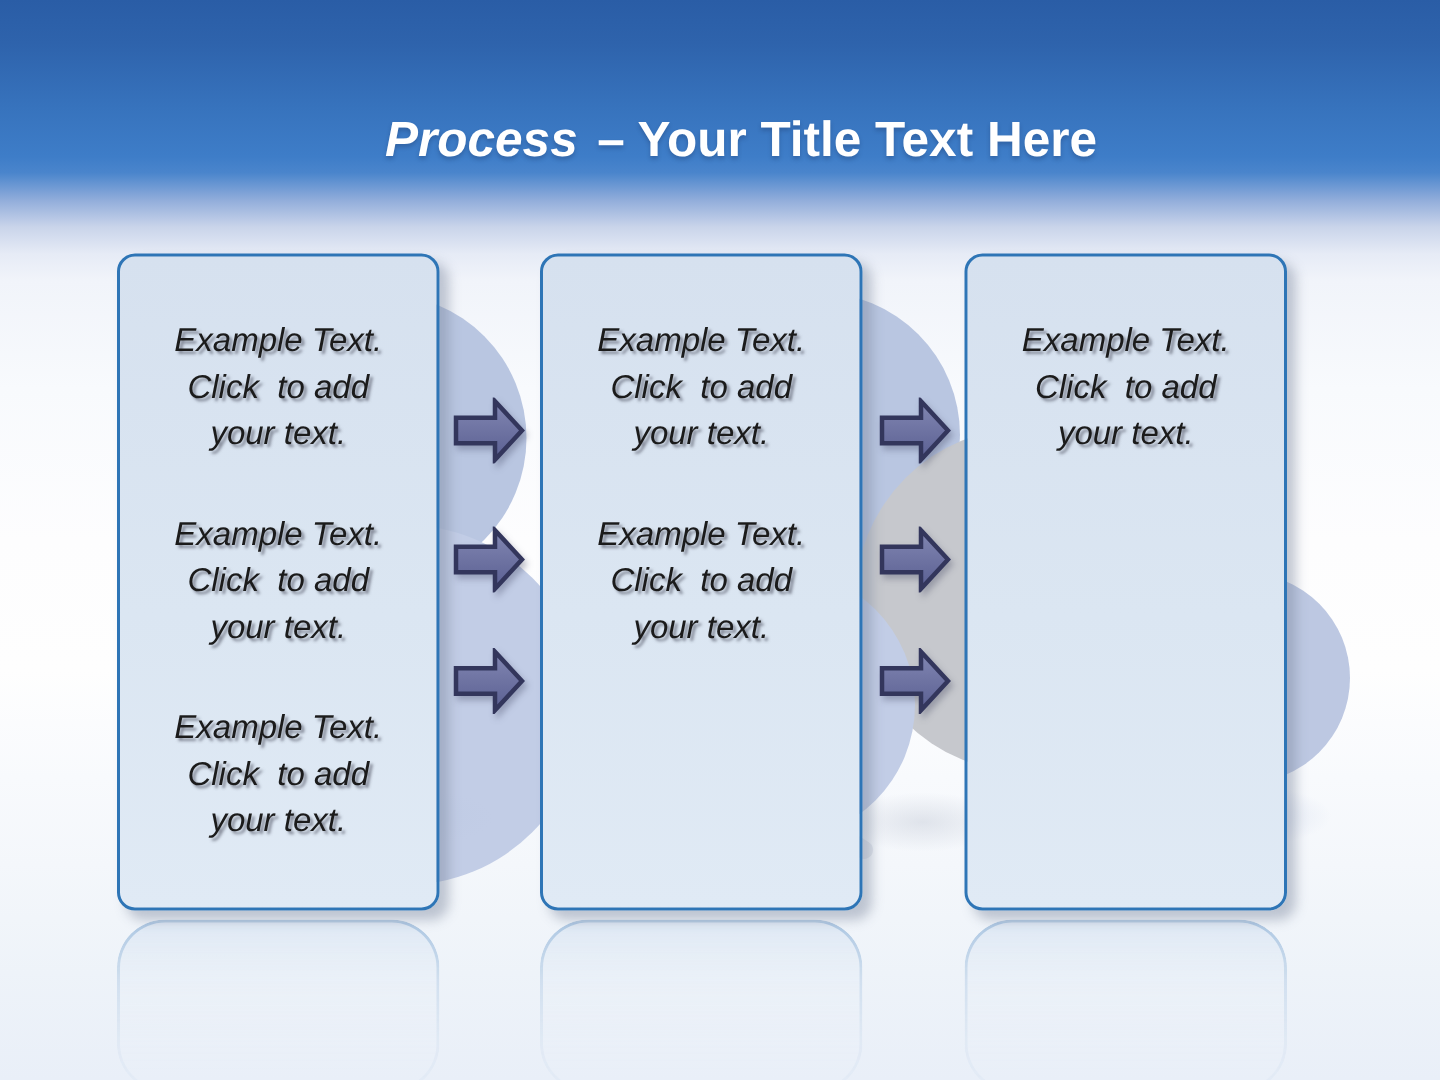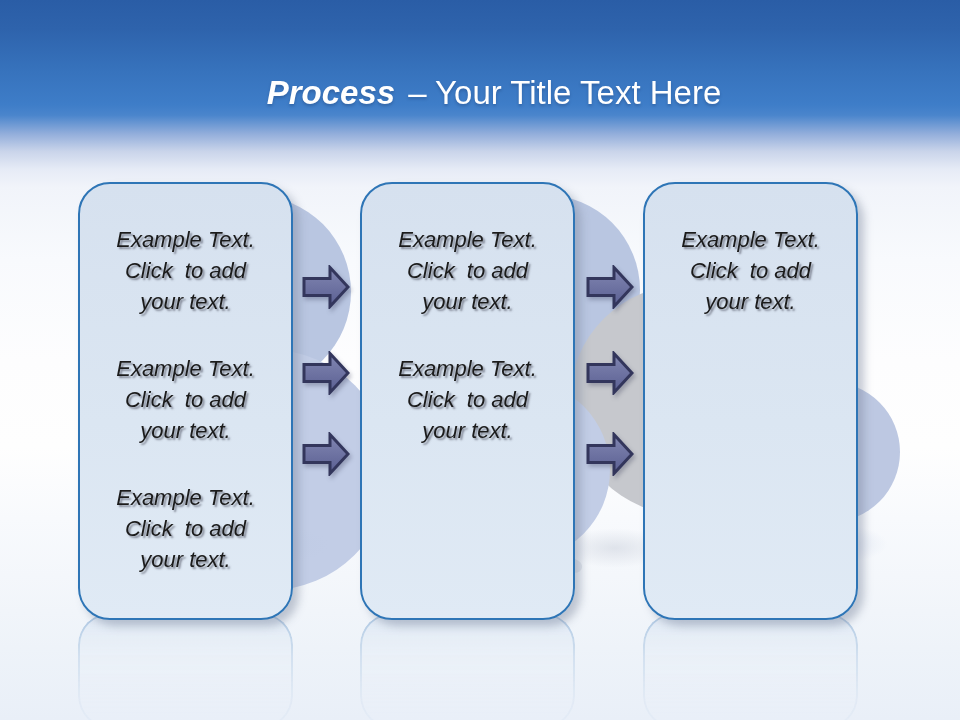--- a/index.html
+++ b/index.html
@@ -13,21 +13,21 @@
   }
   
   .title {
     position:absolute; top:50px; left:0; width:100%;
     text-align:center; transform:translateX(14px);
     color:#ffffff; font-size:33px; line-height:42px;
     text-shadow:0 2px 3px rgba(20,40,80,0.28);
     white-space:nowrap;
   }
   .title-bold { font-weight:700;font-style:italic; }
-  .title-rest { font-weight:400; margin-left:13px; }
+  .title-rest { font-weight:700; margin-left:13px; }
 
   
   .shape { position:absolute; border-radius:50%; }
   .sh-a { left:159px; top:196px; width:192px; height:192px; background:#b9c6e1; }
   .sh-b { left:150px; top:350px; width:240px; height:240px; background:#c2cde6; }
   .sh-c { left:450px; top:195px; width:190px; height:190px; background:#b9c6e1; }
   .sh-d { left:570px; top:285px; width:230px; height:230px; background:#c6c8cd; }
   .sh-e { left:430px; top:380px; width:180px; height:180px; background:#c2cde6; }
   .sh-f { left:760px; top:382px; width:140px; height:140px; background:#bdc8e2; }
   .shape-refl { position:absolute; border-radius:50%; }
@@ -35,23 +35,23 @@
           background:radial-gradient(ellipse at center, rgba(182,195,223,0.40), rgba(182,195,223,0) 70%); }
   .sr-b { left:200px; top:524px; width:130px; height:42px;
           background:radial-gradient(ellipse at center, rgba(185,198,224,0.30), rgba(185,198,224,0) 70%); }
   .sr-d { left:560px; top:528px; width:110px; height:40px;
           background:radial-gradient(ellipse at center, rgba(170,178,195,0.30), rgba(170,178,195,0) 70%); }
   .sr-streak { left:498px; top:540px; width:90px; height:12px; border-radius:6px;
           background:rgba(165,175,192,0.22); transform:rotate(32deg); }
 
   
   .process-box {
-    position:absolute; top:182px; width:215px; height:438px;
+    position:absolute; top:169px; width:215px; height:438px;
     background:linear-gradient(180deg,#d6e1ef 0%, #dbe6f2 55%, #e0eaf5 100%);
-    border:2.5px solid #2e75b6; border-radius:32px;
+    border:2.5px solid #2e75b6; border-radius:12px;
     box-shadow:6px 6px 8px rgba(125,135,158,0.45);
     box-sizing:border-box; padding-top:40px;
   }
   .box-1 { left:78px; }
   .box-2 { left:360px; }
   .box-3 { left:643px; }
   .para {
     margin:0 10px; text-align:center;
     font-style:italic; font-size:22px; line-height:31px; color:#1b1b1b;
     text-shadow:2px 2px 2px rgba(95,100,115,0.72);

